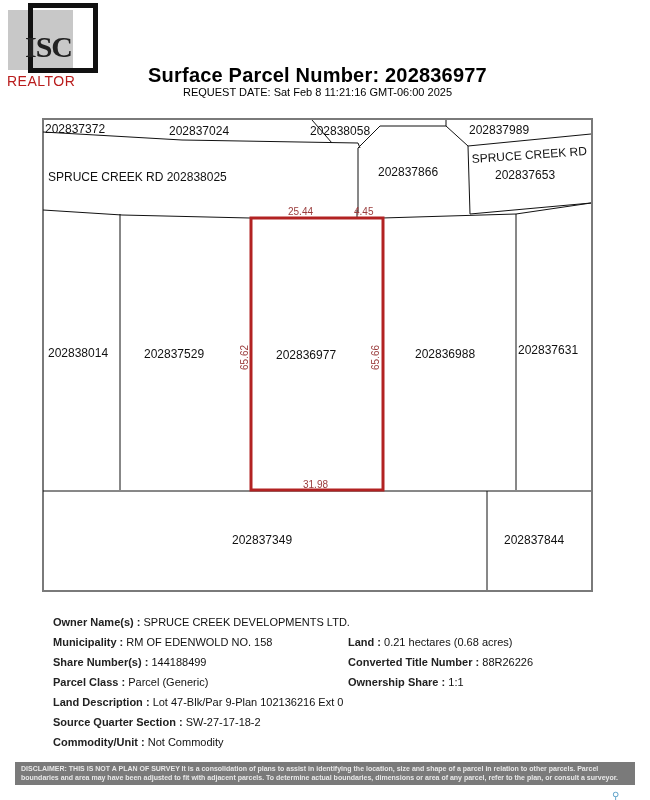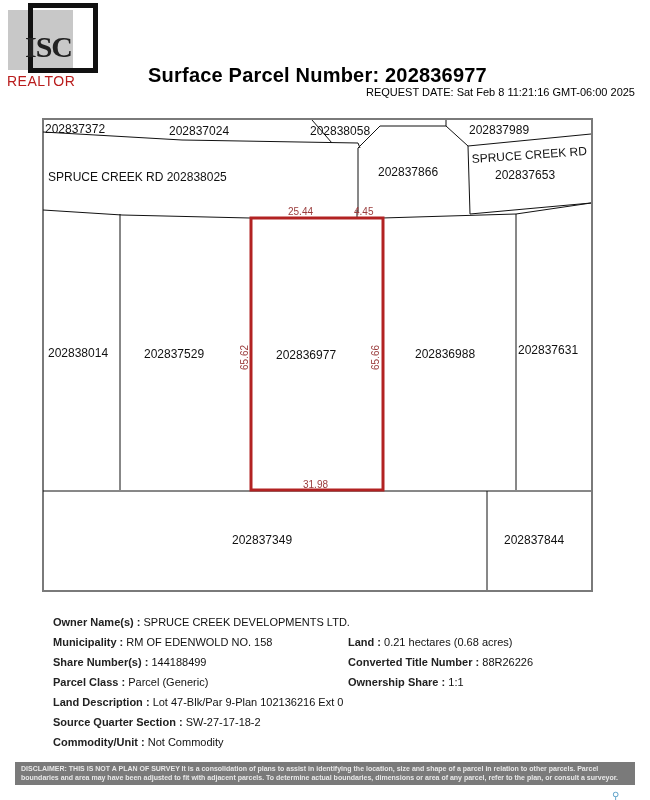--- a/index.html
+++ b/index.html
@@ -3,21 +3,21 @@
 <meta charset="utf-8">
 <style>
   html,body{margin:0;padding:0;background:#fff;}
   body{width:650px;height:800px;position:relative;overflow:hidden;font-family:"Liberation Sans",sans-serif;color:#000;}
   .logo{position:absolute;left:3px;top:2px;width:100px;height:86px;}
   .logo .sq-back{position:absolute;left:5px;top:8px;width:65px;height:60px;background:#c8c8c8;}
   .logo .sq-front{position:absolute;left:25px;top:1px;width:70px;height:70px;border:5px solid #111;box-sizing:border-box;}
   .logo .isc{position:absolute;left:22px;top:28px;font-family:"Liberation Serif",serif;font-weight:bold;font-size:30px;letter-spacing:-1px;color:#222;}
   .logo .realtor{position:absolute;left:4px;top:71px;font-size:14px;color:#b91c1c;letter-spacing:0.5px;}
   .title{position:absolute;left:0;width:635px;top:64px;text-align:center;font-weight:bold;font-size:20px;letter-spacing:0.2px;}
-  .reqdate{position:absolute;left:0;width:635px;top:86px;text-align:right;font-size:11px;}
+  .reqdate{position:absolute;left:0;width:635px;top:86px;text-align:center;font-size:11px;}
   .map{position:absolute;left:42px;top:118px;width:551px;height:390px;}
   .map svg{display:block;}
   .plabel{font-family:"Liberation Sans",sans-serif;font-size:12px;fill:#111;}
   .dim{font-family:"Liberation Sans",sans-serif;font-size:10px;fill:#9a3c3c;}
   .info{position:absolute;left:41px;font-size:11px;white-space:nowrap;margin-left:12px;}
   .info b{font-weight:bold;color:#222;}
   .info span.v{color:#111;}
   .disclaimer{position:absolute;left:15px;top:762px;width:620px;height:23px;background:#7a7a7a;color:#e8e8e8;font-size:7px;line-height:9px;padding:2px 6px;box-sizing:border-box;font-weight:bold;}
   .pin{position:absolute;left:612px;top:790px;font-size:10px;color:#5aa0c8;}
 </style>

